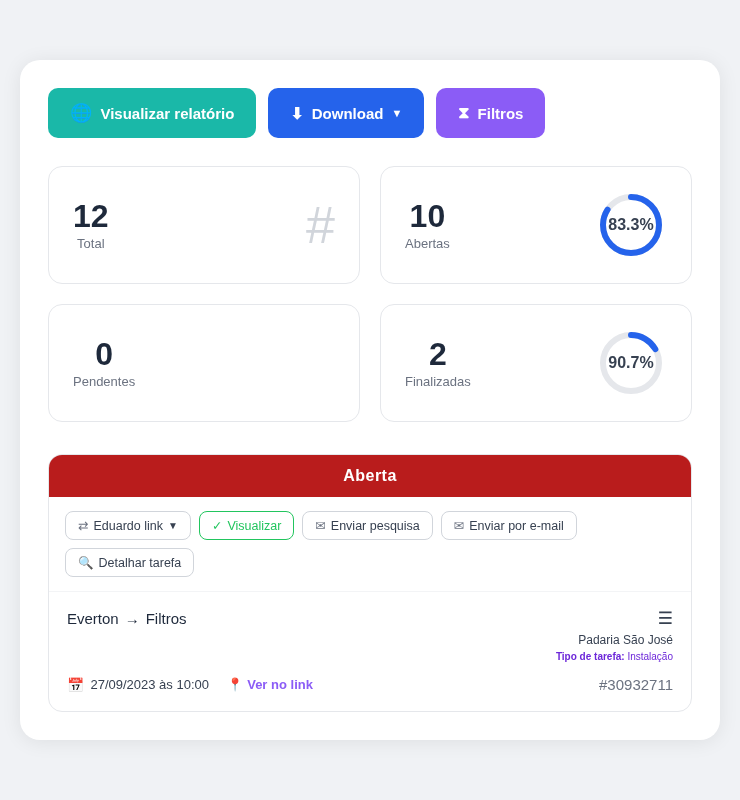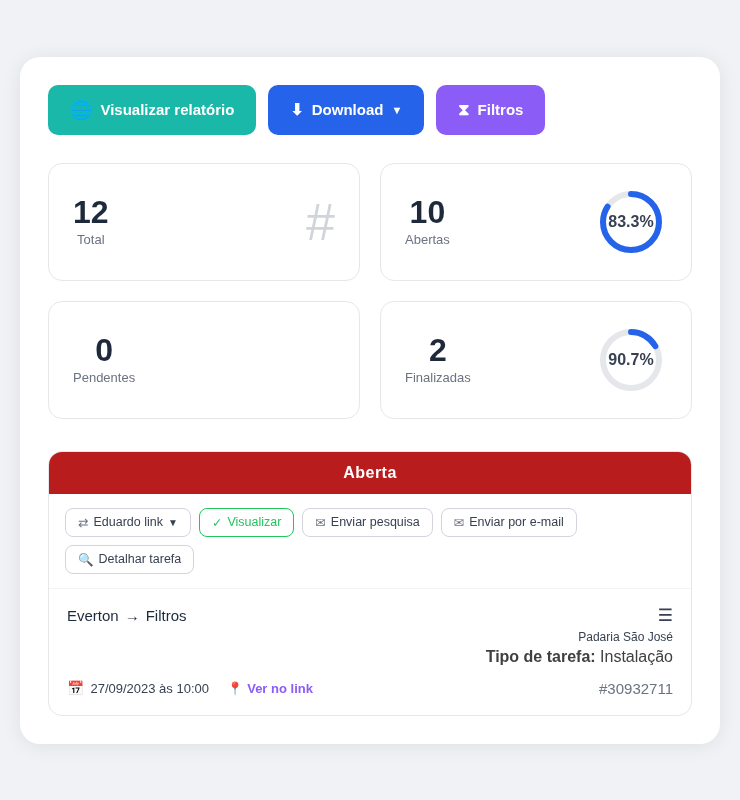--- a/index.html
+++ b/index.html
@@ -159,22 +159,22 @@
       display: flex;
       align-items: center;
       gap: 6px;
     }
     .task-company {
       font-size: 12px;
       color: #374151;
       margin-bottom: 4px;
     }
     .task-type {
-      font-size: 16px;
-      color: #404040;
+      font-size: 10px;
+      color: #6d28d9;
       margin-bottom: 14px;
     }
     .task-type strong { font-weight: 700; }
     .task-footer {
       display: flex;
       align-items: center;
       gap: 18px;
       font-size: 13px;
       color: #374151;
     }

